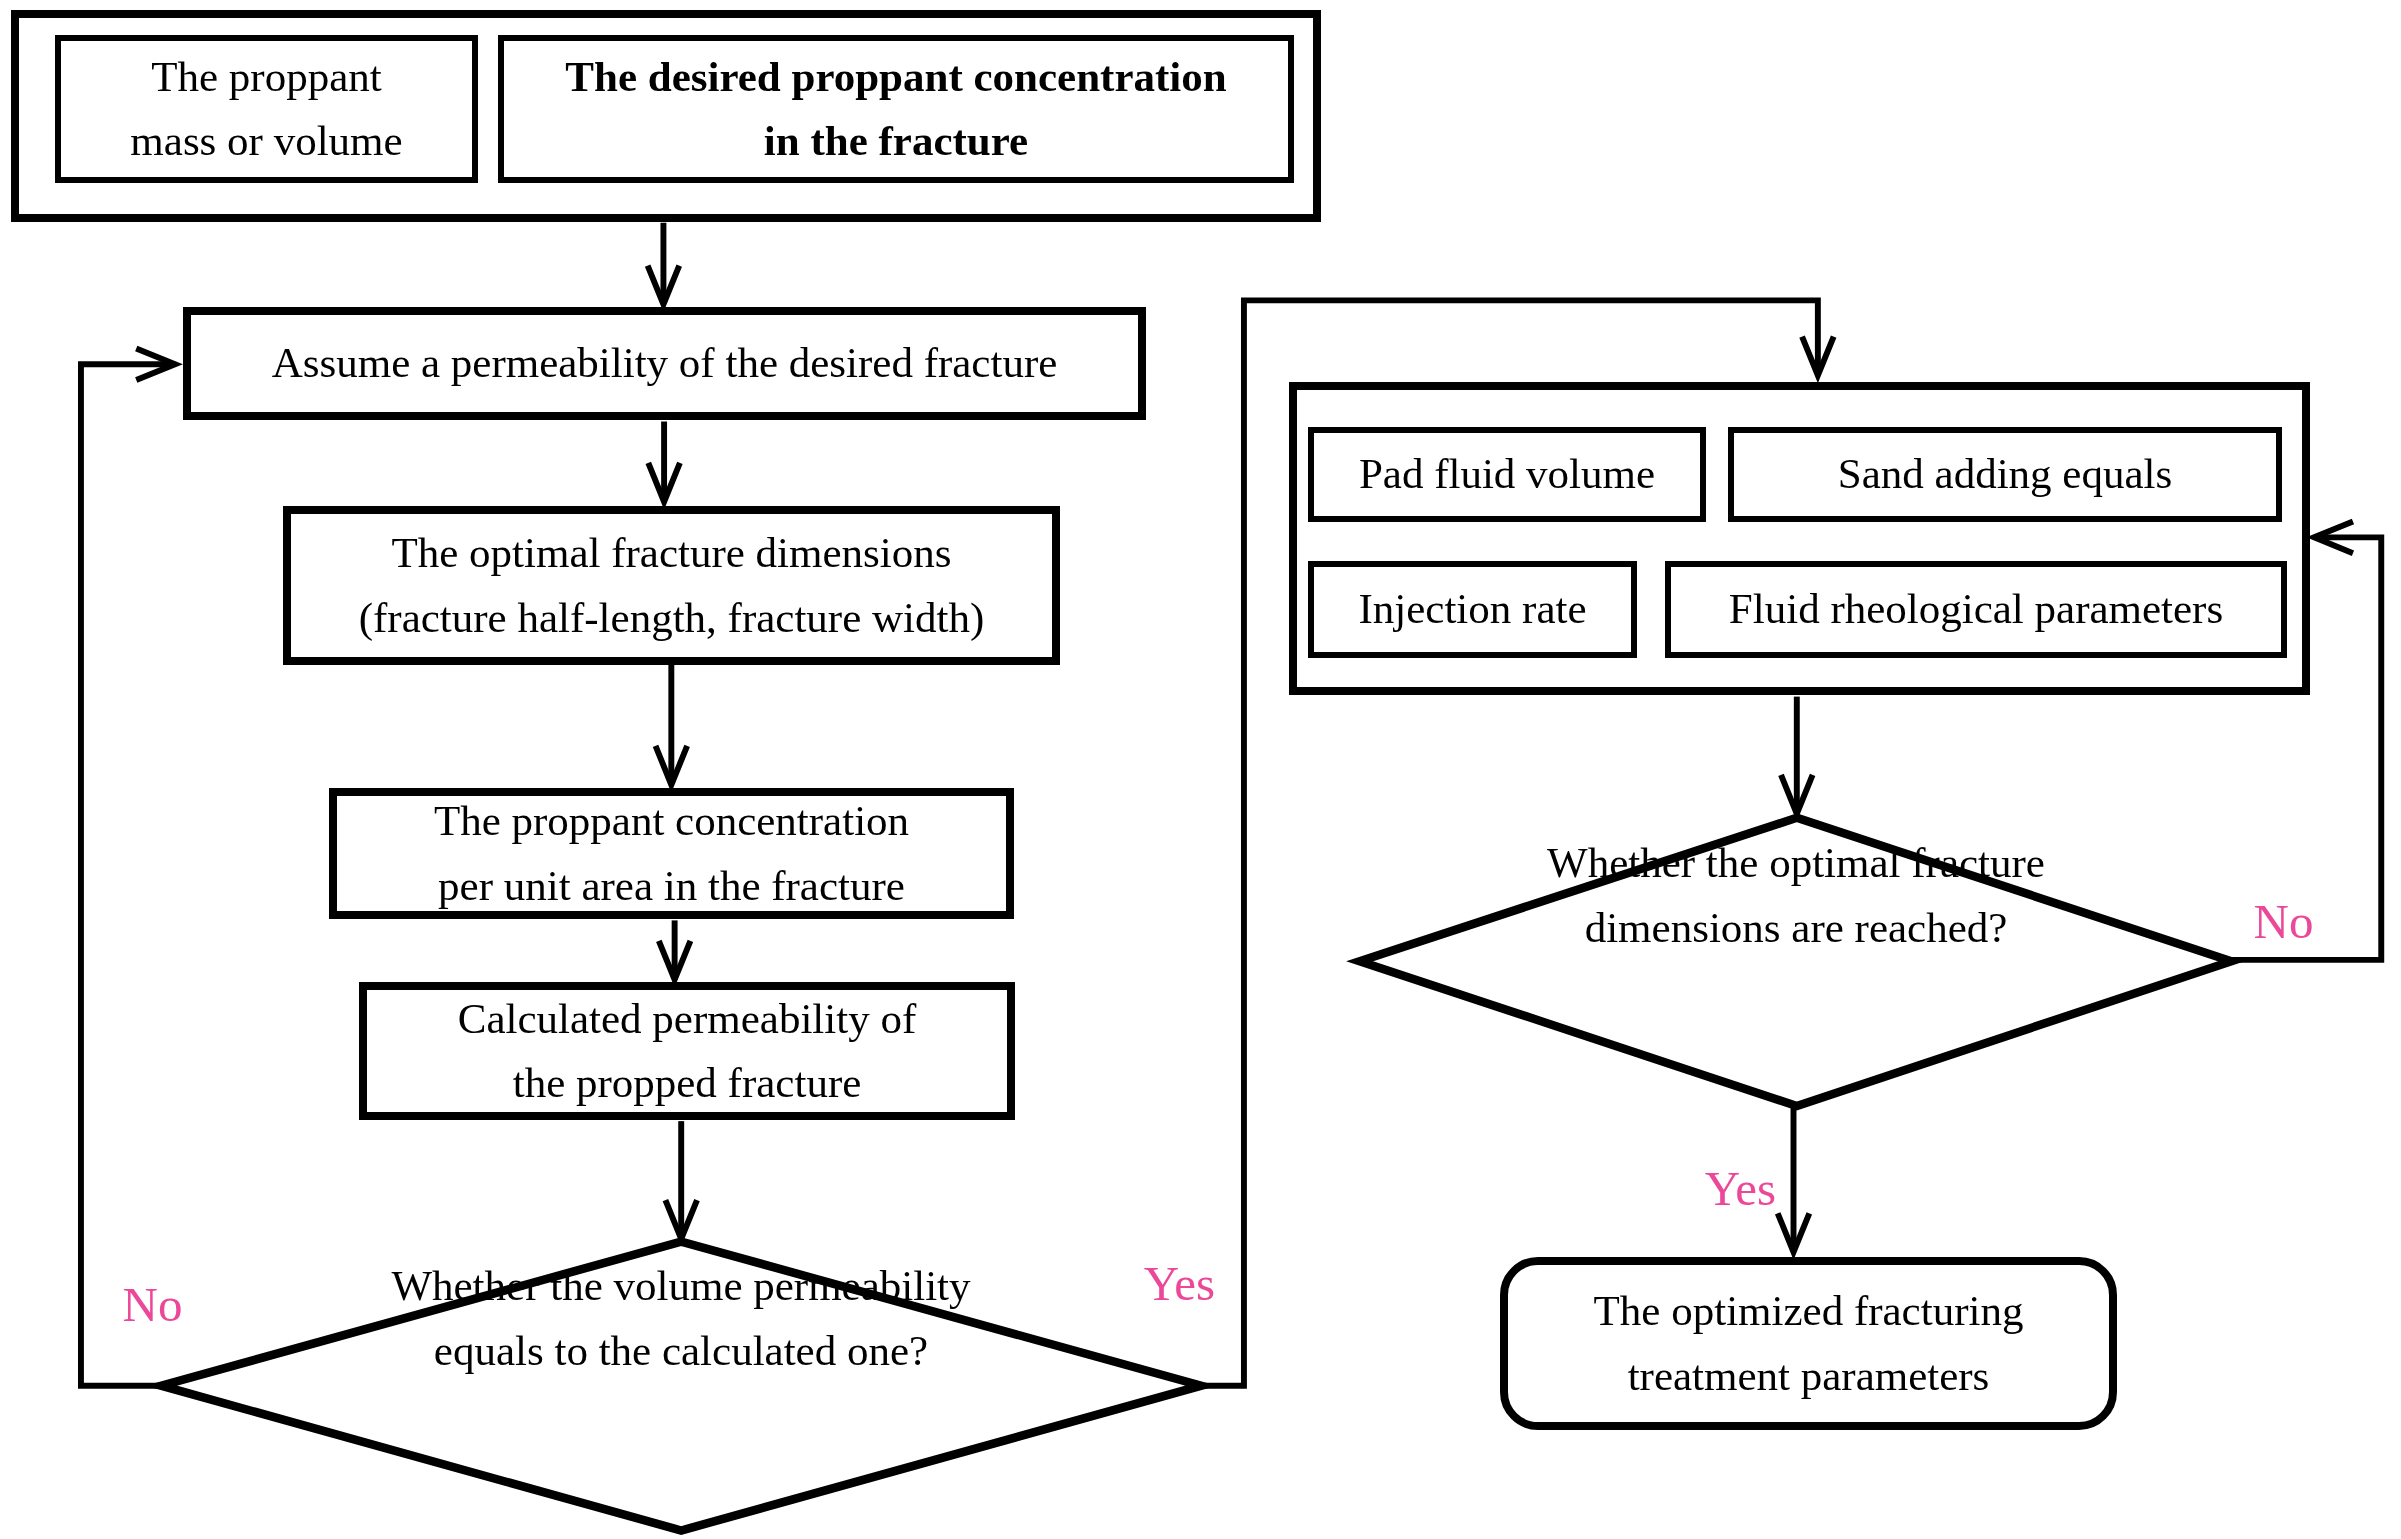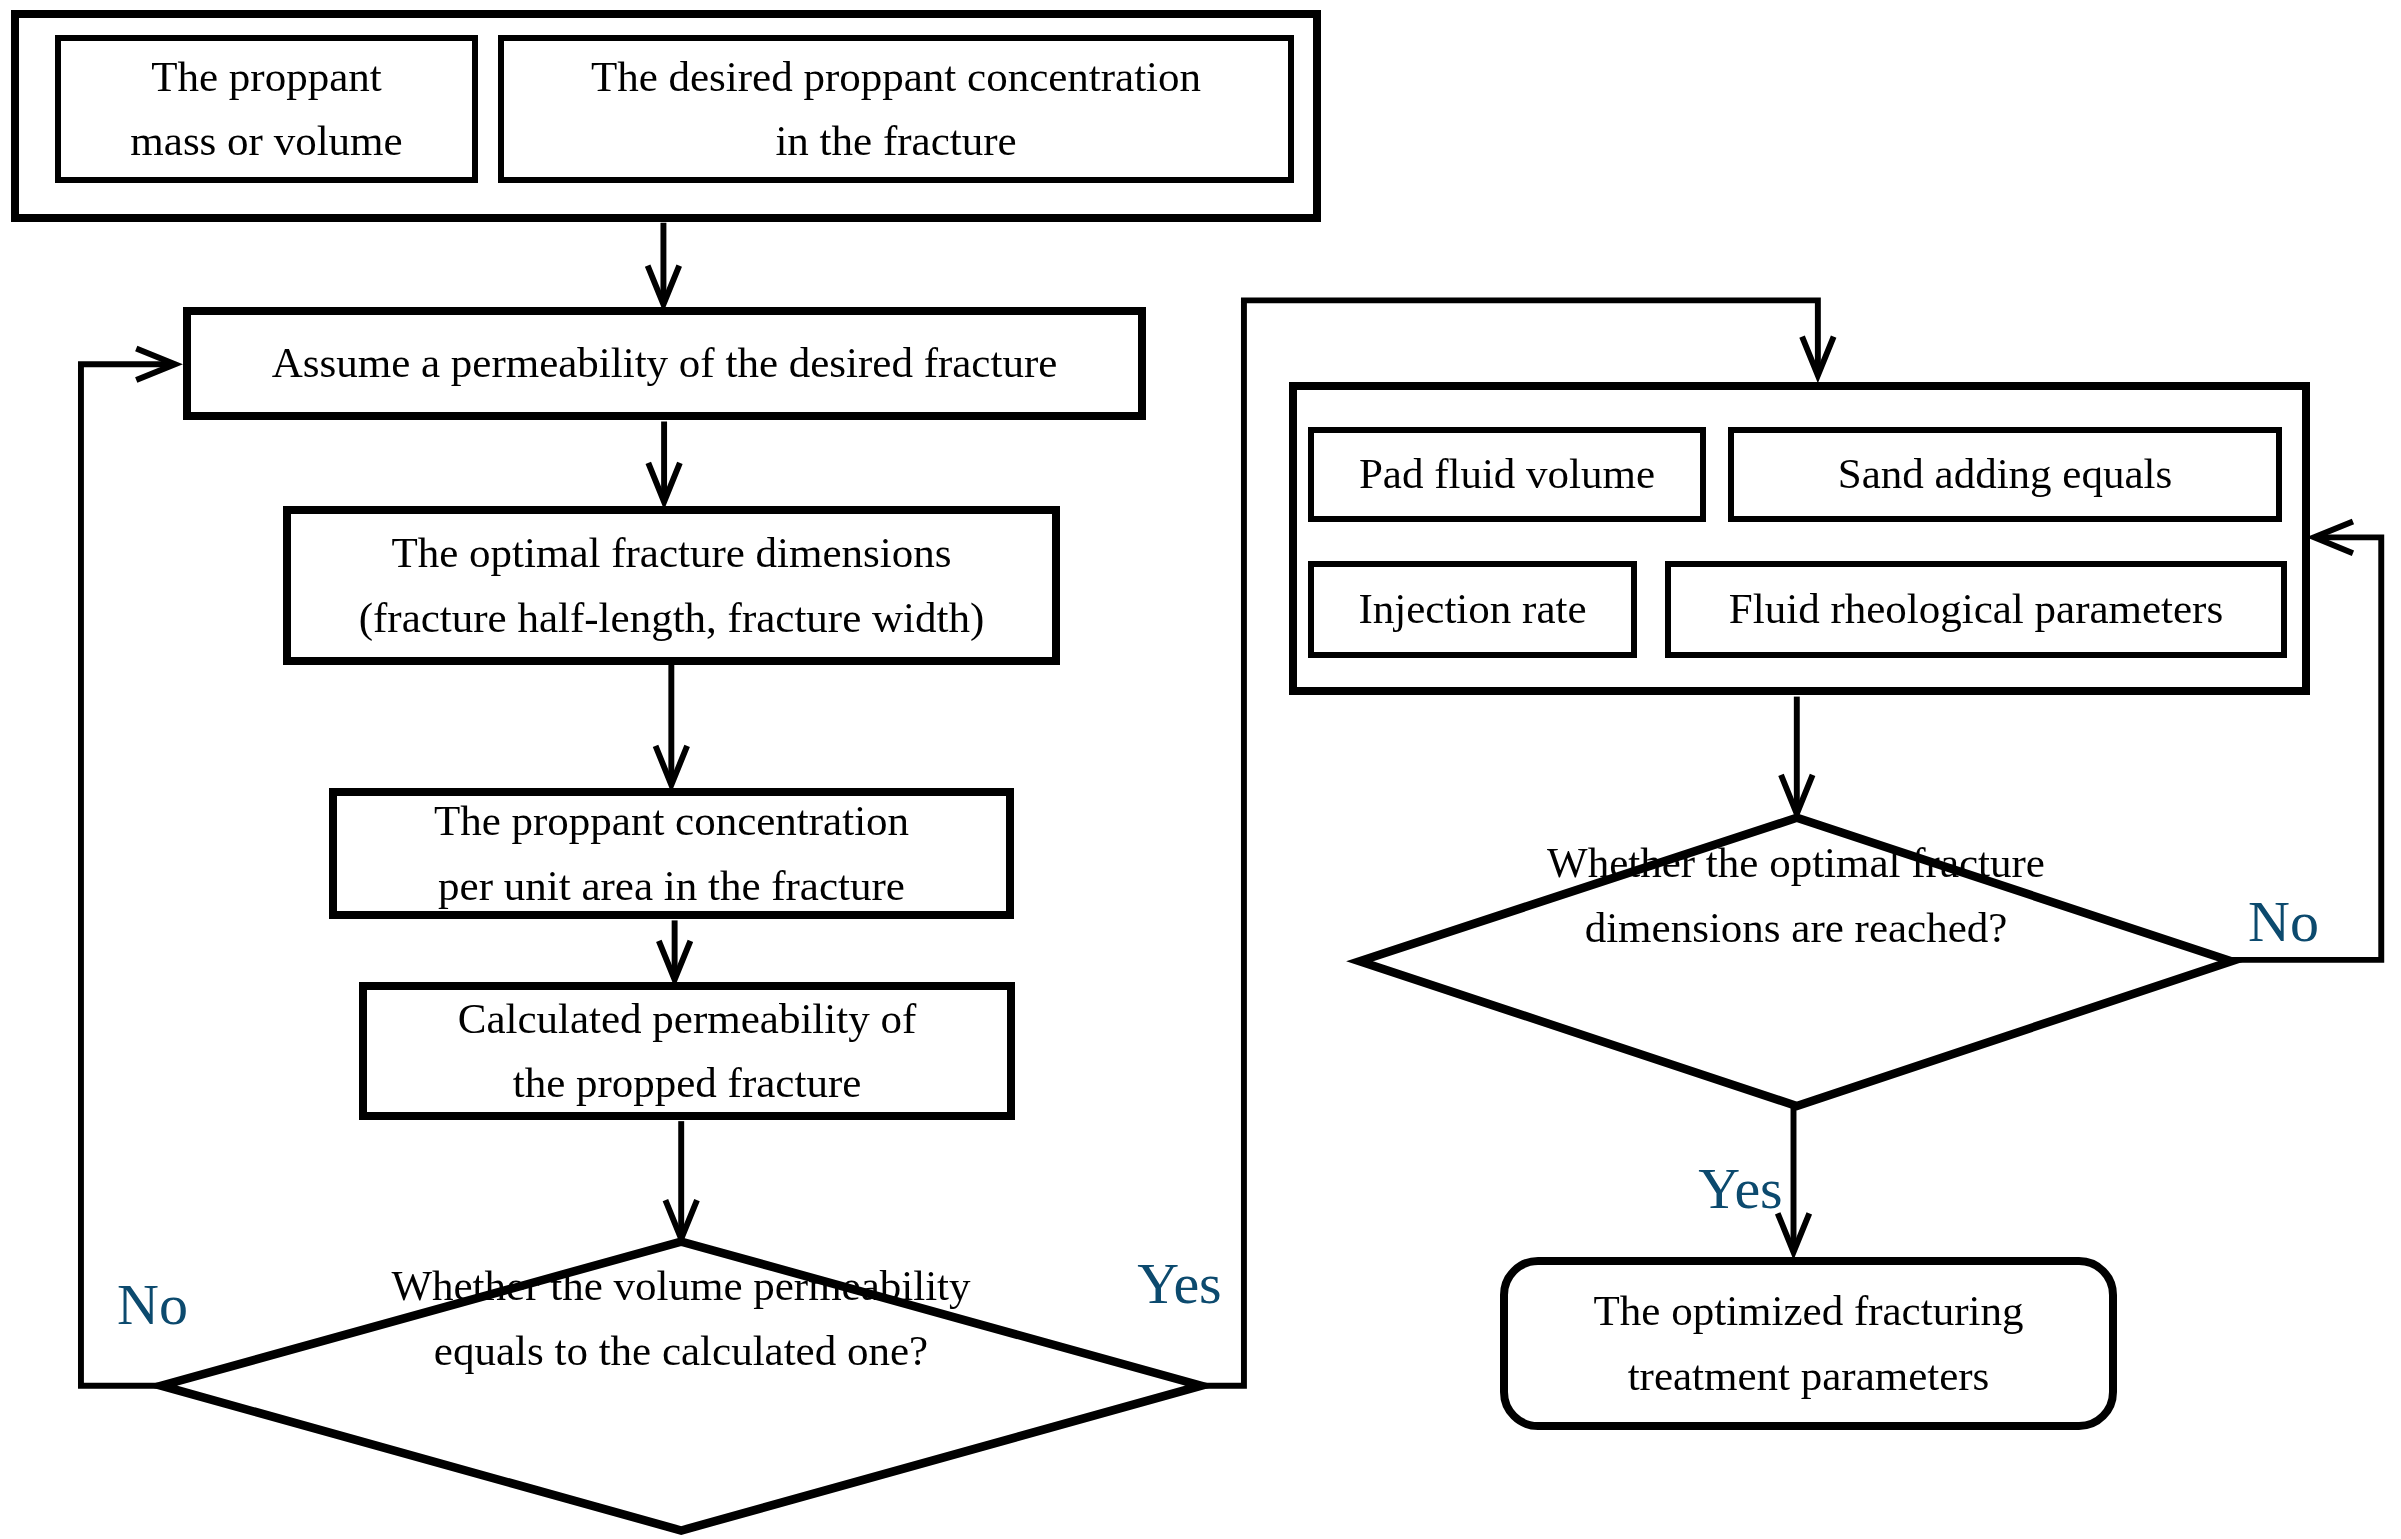--- a/index.html
+++ b/index.html
@@ -56,23 +56,23 @@
     justify-content: center;
     text-align: center;
     z-index: 3;
     background: transparent;
   }
   .edge-label {
     position: absolute;
     display: flex;
     align-items: center;
     justify-content: center;
-    font-size: 58px;
+    font-size: 49px;
     z-index: 3;
-    color: #0c4a6e;
+    color: #ec4899;
   }
 </style>
 </head>
 <body>
 
 <svg id="wires" viewBox="0 0 3648 2339" xmlns="http://www.w3.org/2000/svg">
   <g stroke="#000000" stroke-width="9" fill="none">
 
     <path d="M 1008 338 L 1008 458"></path>
     <path d="M 984 403 L 1008 462 L 1032 403"></path>
@@ -110,21 +110,21 @@
 
     <polygon points="2730,1242 2066,1460 2730,1680 3390,1460"></polygon>
   </g>
 </svg>
 
 <div class="container-box" style="left:11.2px; top:10px; width:1310px; height:212px;"></div>
 <div class="node thin" style="left:55px; top:35px; width:423px; height:148px;">
   <div class="node-label">The proppant
 mass or volume</div>
 </div>
-<div class="node thin" style="left:498px; top:35px; width:796px; height:148px;">
+<div class="node thin" style="left:498px; top:35px; width:796px; height:148px;font-weight:bold;">
   <div class="node-label">The desired proppant concentration
 in the fracture</div>
 </div>
 
 <div class="node" style="left:183px; top:307px; width:963px; height:113px;">
   <div class="node-label">Assume a permeability of the desired fracture</div>
 </div>
 <div class="node" style="left:283px; top:506px; width:777px; height:159px;">
   <div class="node-label">The optimal fracture dimensions
 (fracture half-length, fracture width)</div>

